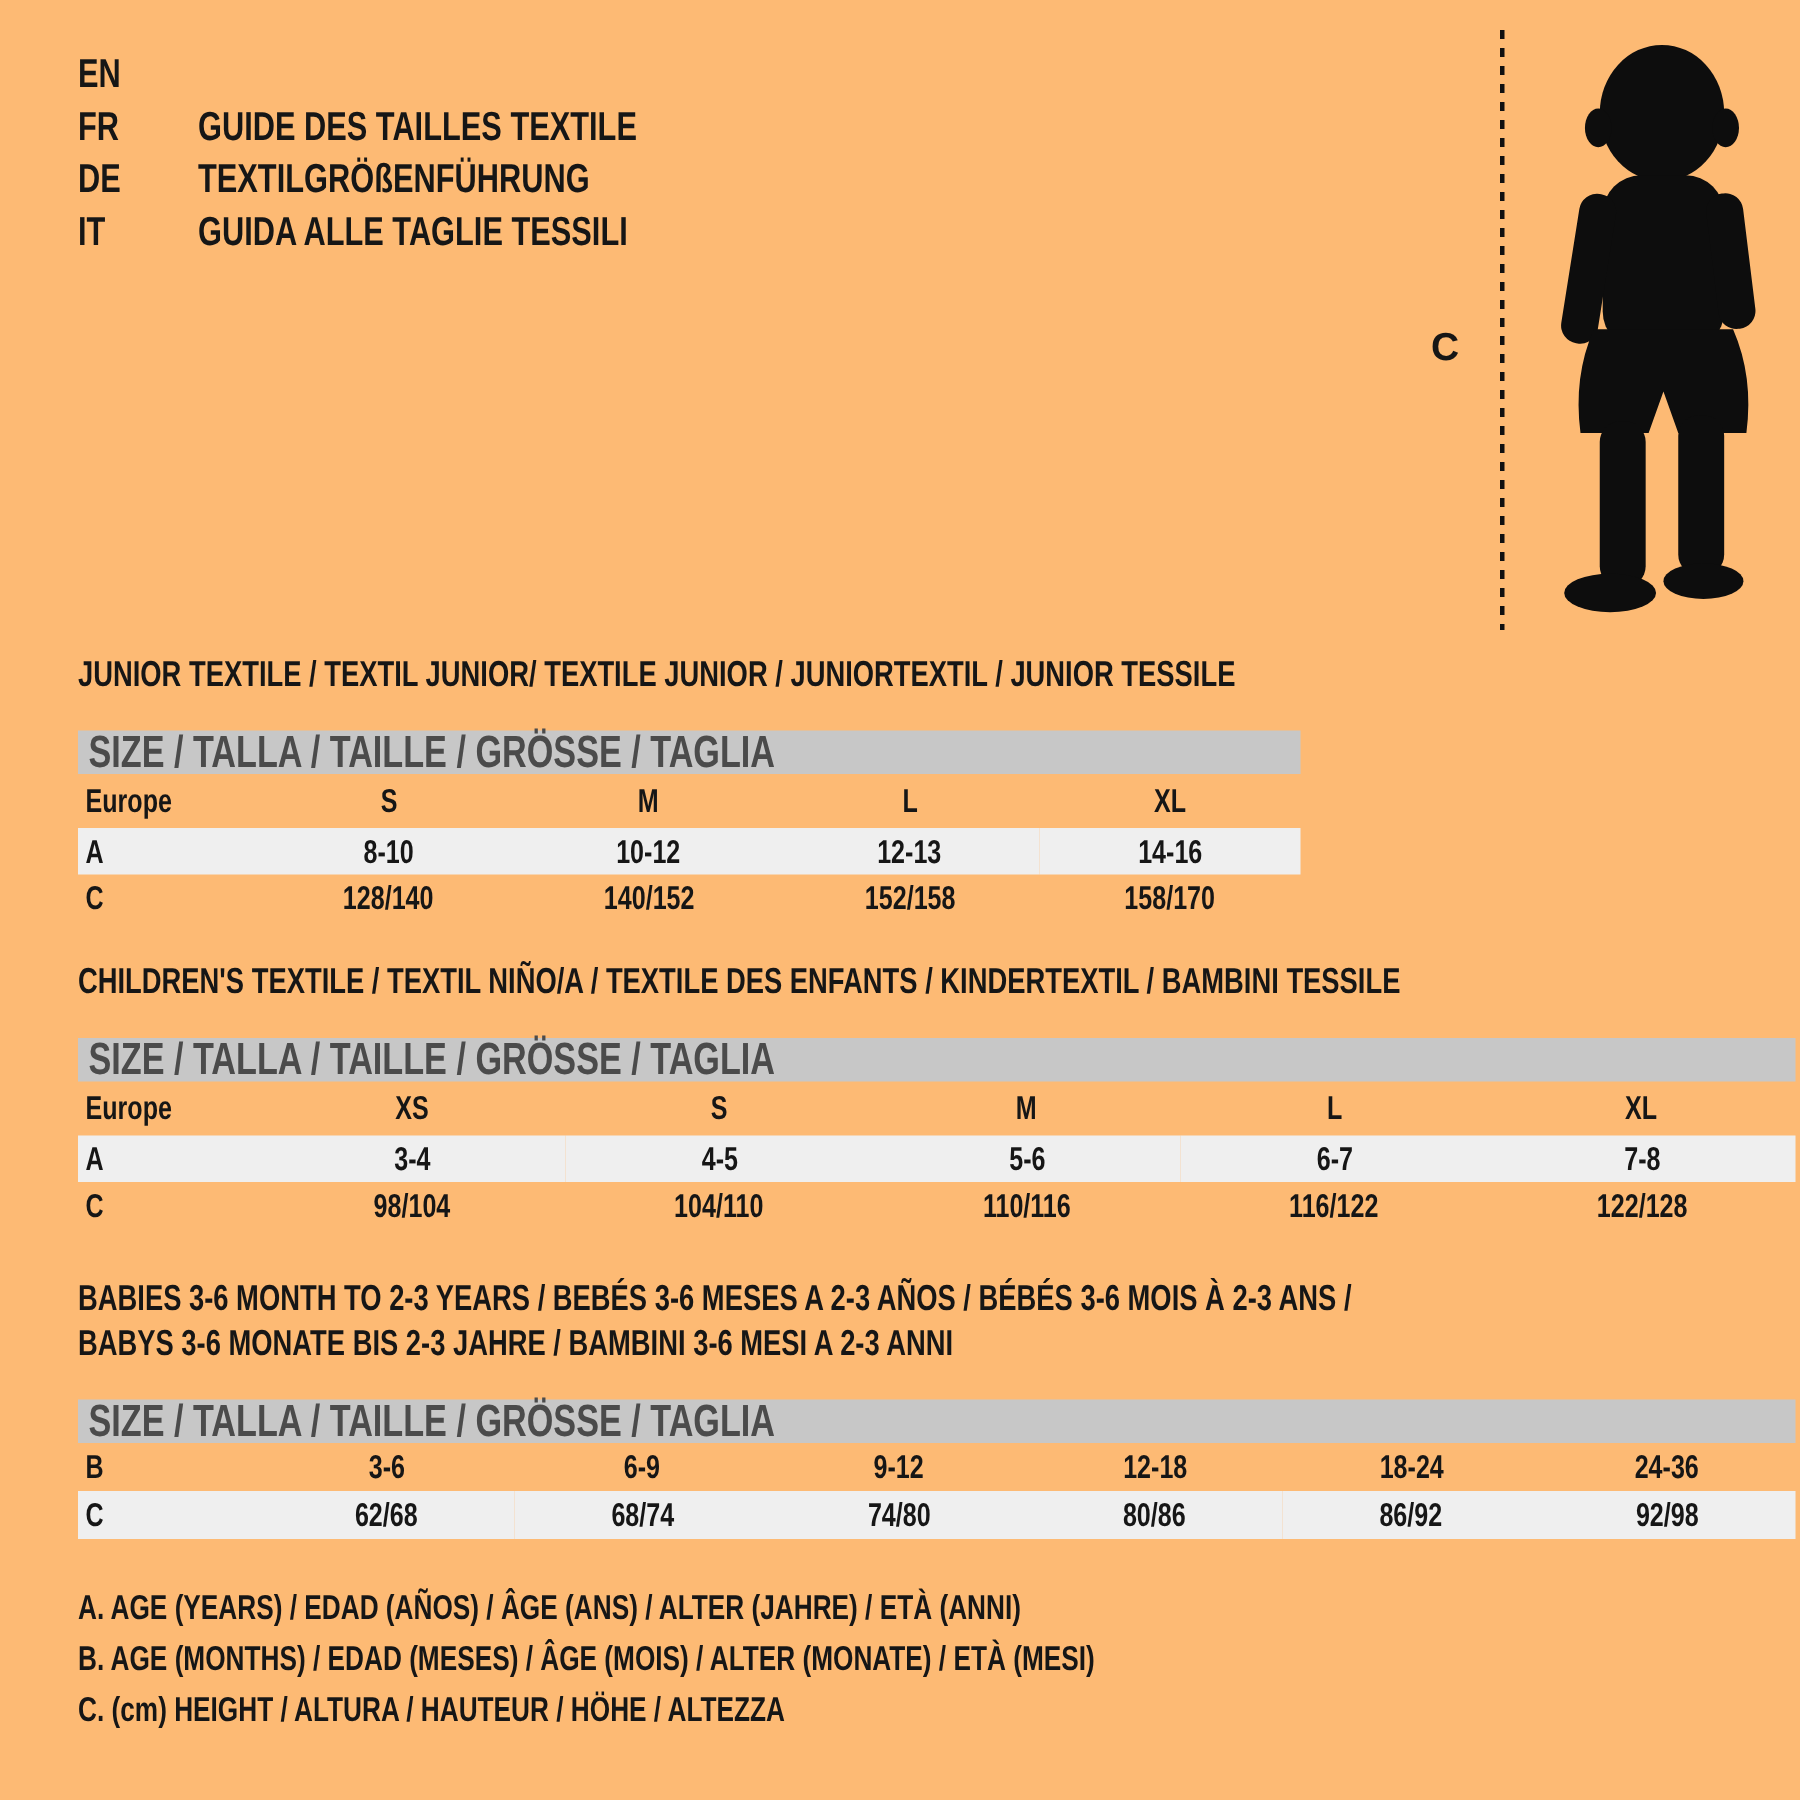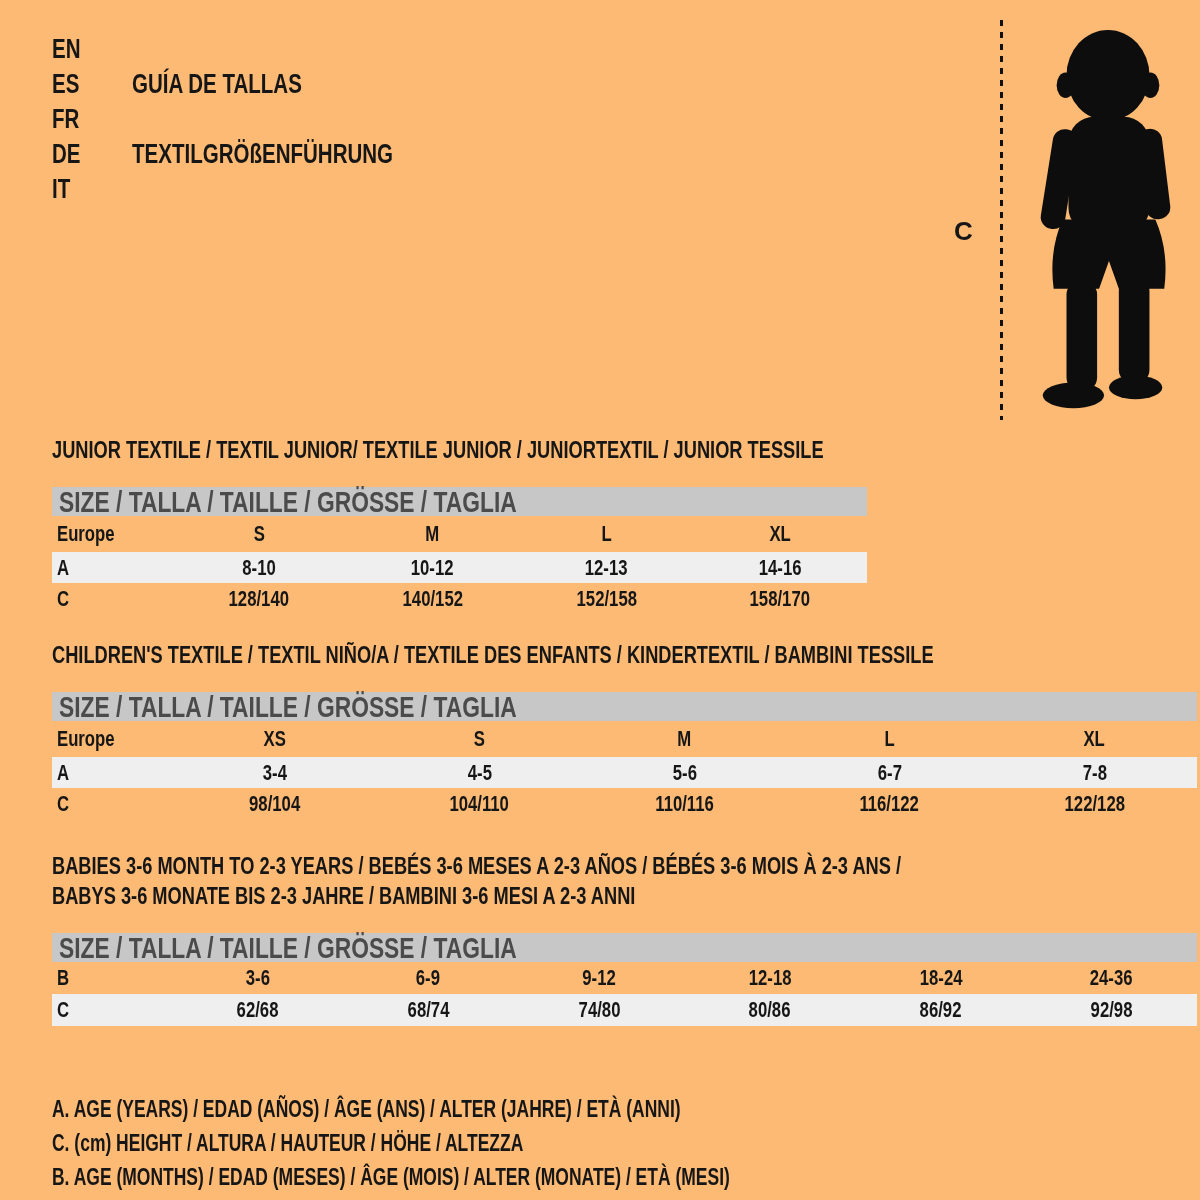--- a/index.html
+++ b/index.html
@@ -38,46 +38,44 @@
   .size-table td.lbl { width:115px; text-align:left; padding-left:5px; }
   tr.r-hdr td { height:36px; }
   tr.shade { background:#efefef; }
 
   #sec-junior   { margin-top:5px; }
   #sec-children { margin-top:28px; }
   #sec-babies   { margin-top:32px; }
   #sec-babies .size-bar { margin-top:22px; }
   #sec-babies .size-table td { height:32px; }
 
-  .legend { margin-top:66px; font-size:23px; line-height:34px; }
+  .legend { margin-top:28px; font-size:23px; line-height:34px; }
 </style>
 </head>
 <body>
 
 <div class="page">
 
   <div class="header">
 
     <div>
       <div class="lang-row">
         <span class="lang-code"><span class="cx cx-l">EN</span></span>
       </div>
       <div class="lang-row">
-        <span class="lang-code"><span class="cx cx-l">ES</span></span>
-        <span><span class="cx cx-l">GUÍA DE TALLAS</span></span>
-      </div>
-      <div class="lang-row">
         <span class="lang-code"><span class="cx cx-l">FR</span></span>
+        <span><span class="cx cx-l">GUIDE DES TAILLES TEXTILE</span></span>
       </div>
       <div class="lang-row">
         <span class="lang-code"><span class="cx cx-l">DE</span></span>
         <span><span class="cx cx-l">TEXTILGRÖßENFÜHRUNG</span></span>
       </div>
       <div class="lang-row">
         <span class="lang-code"><span class="cx cx-l">IT</span></span>
+        <span><span class="cx cx-l">GUIDA ALLE TAGLIE TESSILI</span></span>
       </div>
     </div>
 
     <div class="figure">
       <span class="fig-label">C</span>
       <div class="dash"></div>
       <svg class="baby" width="182" height="395" viewBox="0 0 180 400" aria-hidden="true">
         <g fill="#0d0d0d">
           <ellipse cx="92" cy="50" rx="42" ry="46"></ellipse>
           <ellipse cx="49" cy="60" rx="9" ry="13"></ellipse>
@@ -183,17 +181,17 @@
         <td><span class="cx">80/86</span></td>
         <td><span class="cx">86/92</span></td>
         <td><span class="cx">92/98</span></td>
       </tr>
       </tbody>
     </table>
   </section>
 
   <footer class="legend">
     <div><span class="cx cx-l">A. AGE (YEARS) / EDAD (AÑOS) / ÂGE (ANS) / ALTER (JAHRE) / ETÀ (ANNI)</span></div>
+    <div><span class="cx cx-l">B. AGE (MONTHS) / EDAD (MESES) / ÂGE (MOIS) / ALTER (MONATE) / ETÀ (MESI)</span></div>
     <div><span class="cx cx-l">C. (cm) HEIGHT / ALTURA / HAUTEUR / HÖHE / ALTEZZA</span></div>
-    <div><span class="cx cx-l">B. AGE (MONTHS) / EDAD (MESES) / ÂGE (MOIS) / ALTER (MONATE) / ETÀ (MESI)</span></div>
   </footer>
 
 </div>
 
 </body></html>

